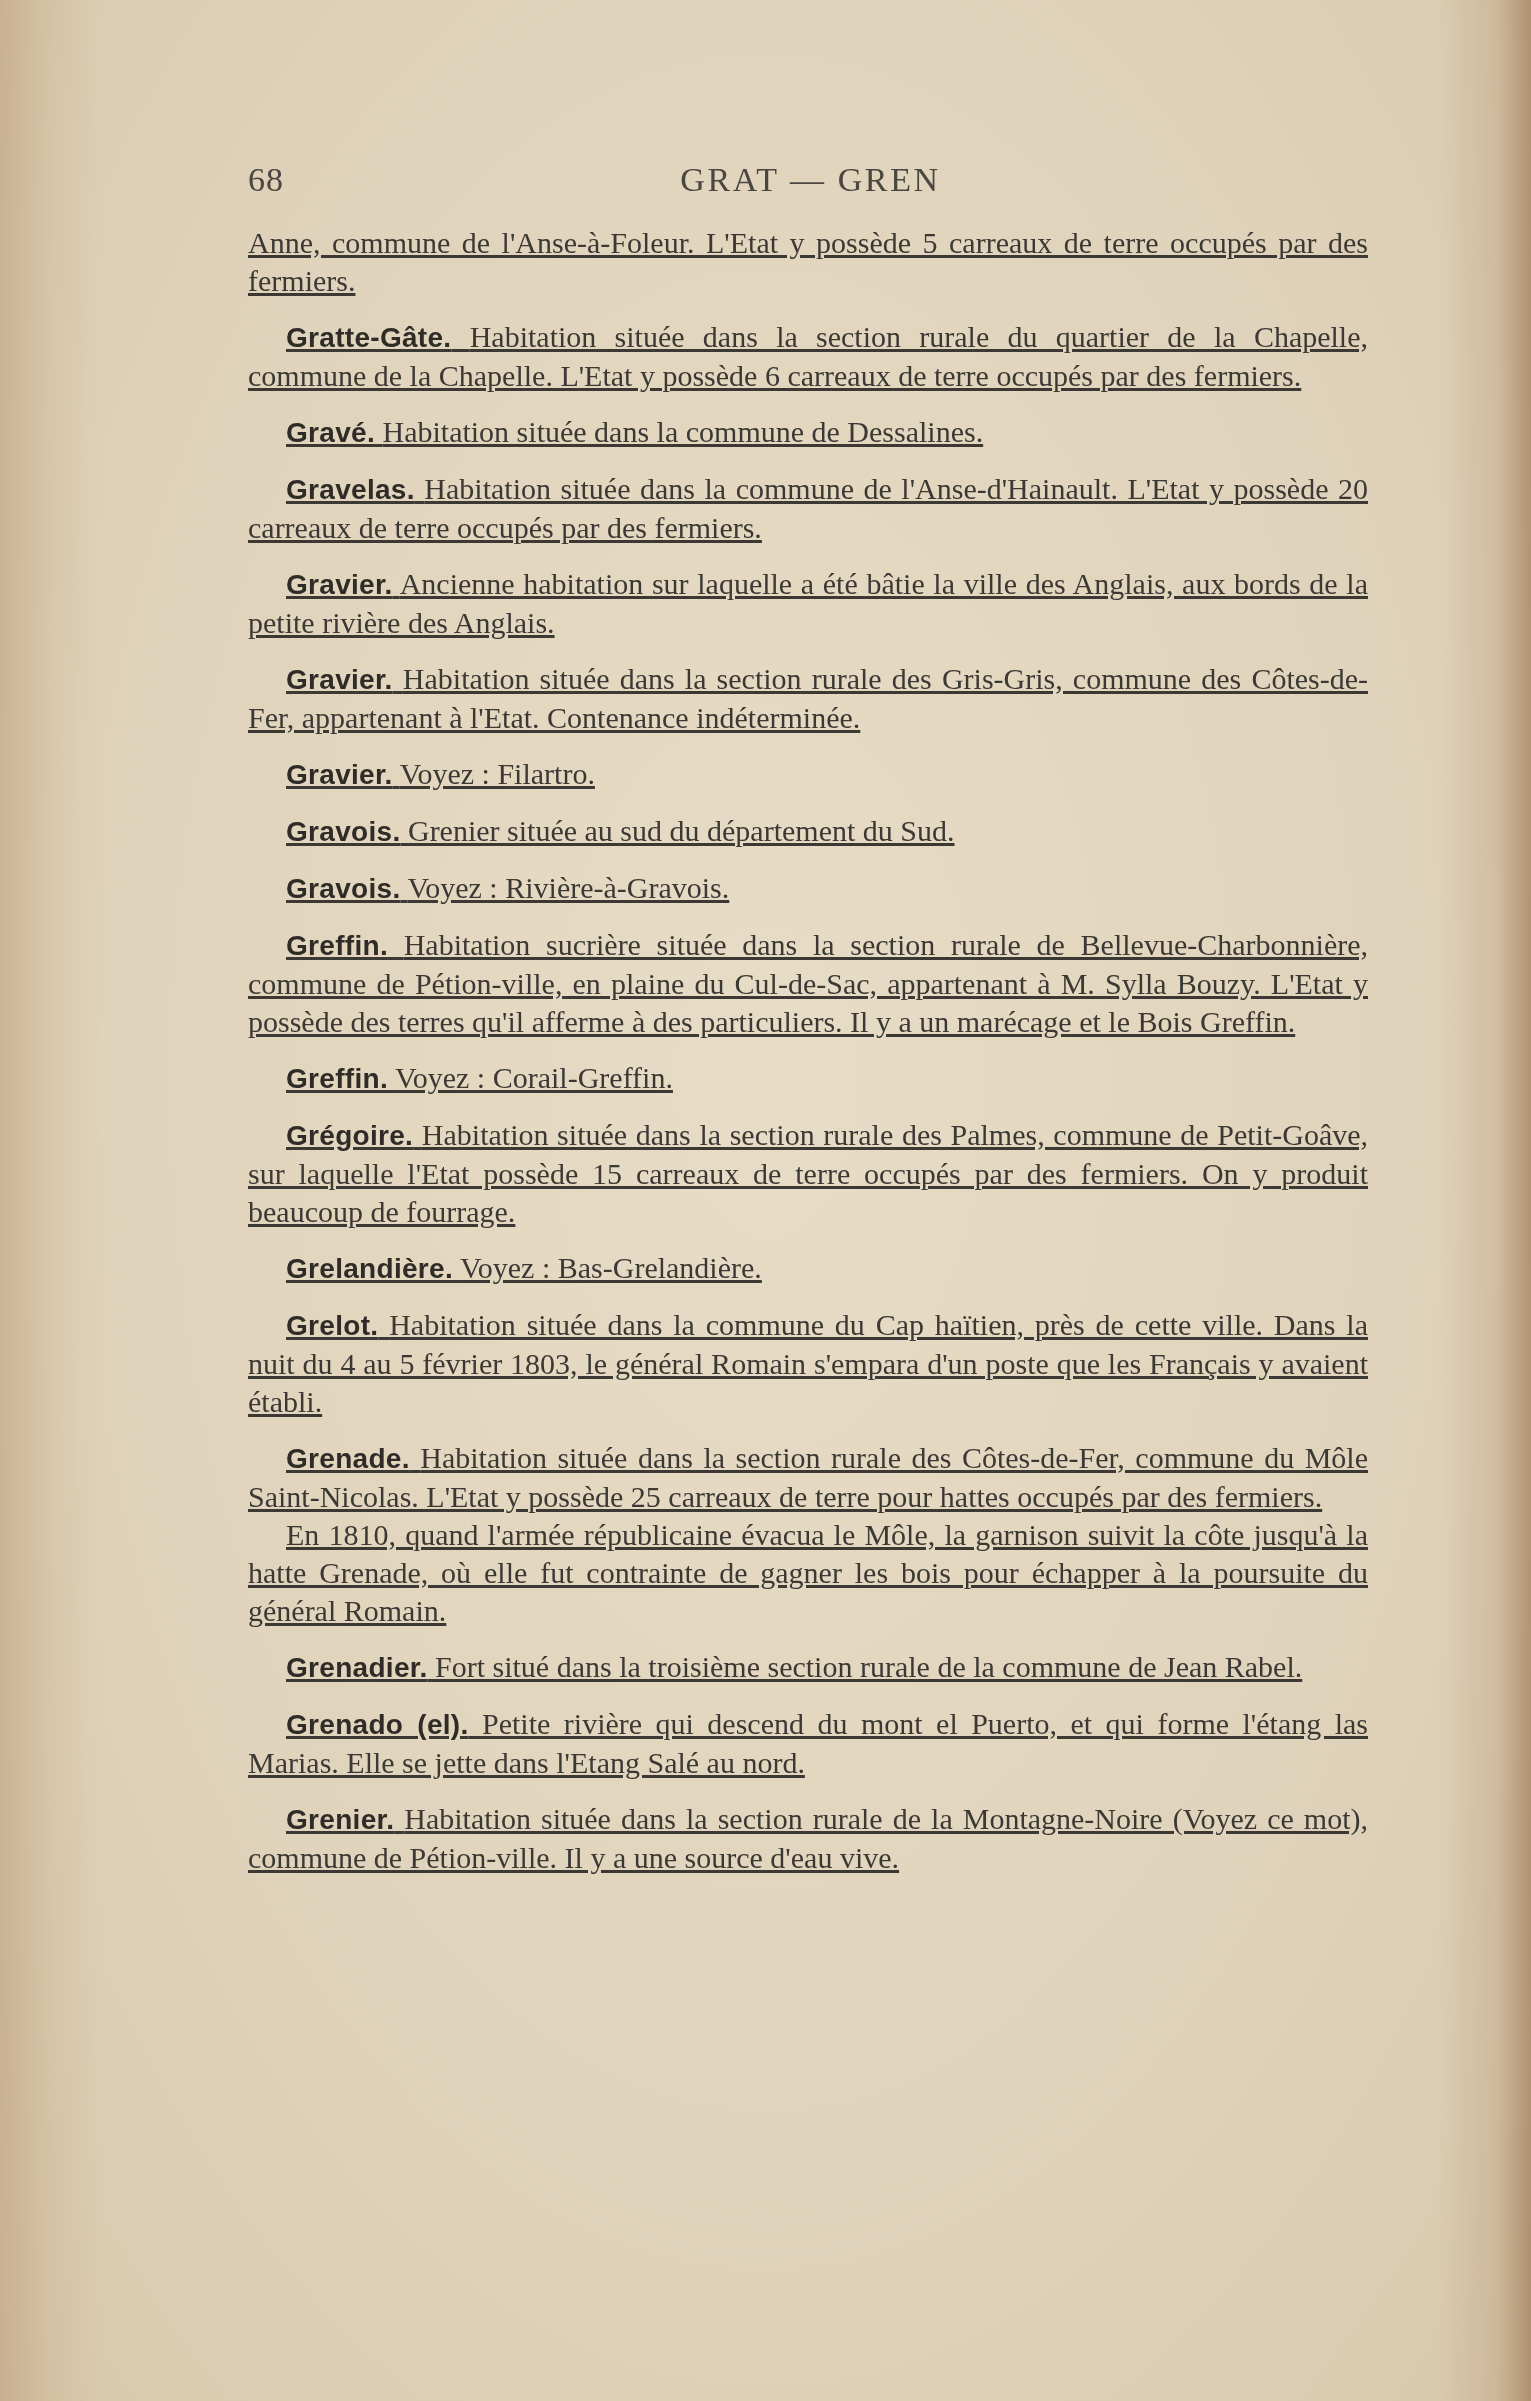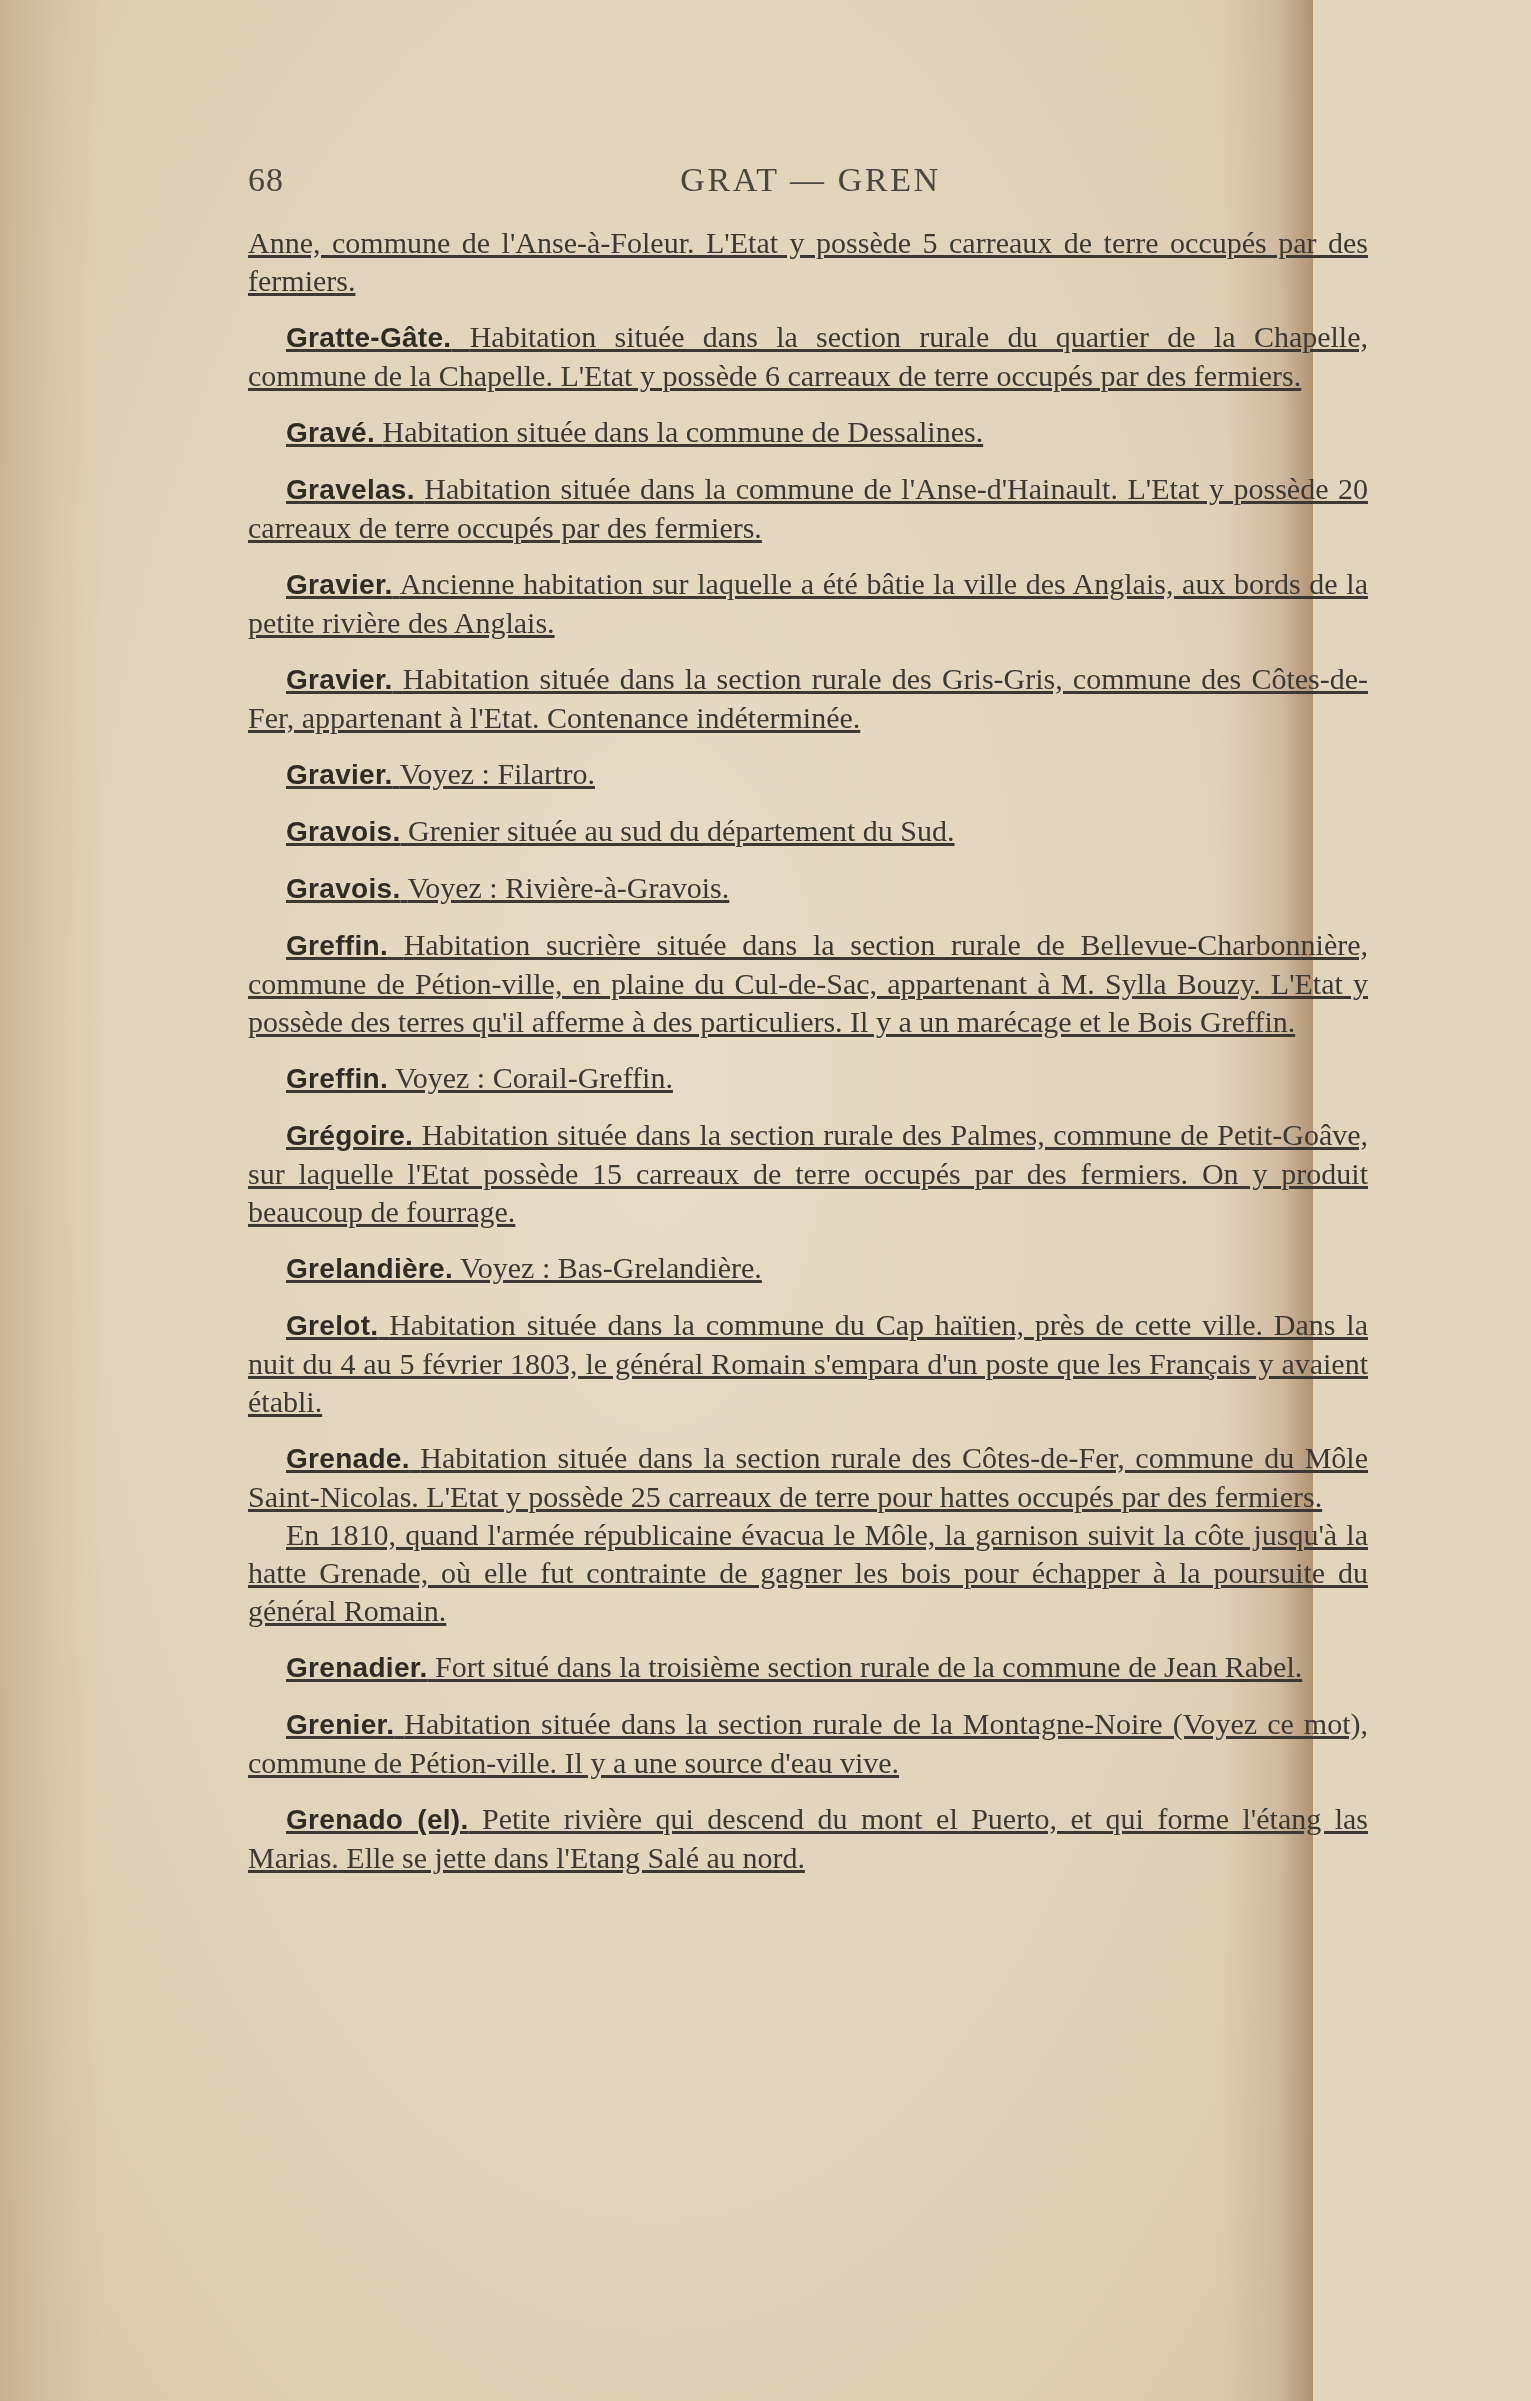--- a/index.html
+++ b/index.html
@@ -6,21 +6,21 @@
     body {
       width: 1531px;
       height: 2401px;
       overflow: hidden;
       background: #e2d5bd;
       font-family: "Liberation Serif", "DejaVu Serif", serif;
       color: #3c3935;
     }
     .page {
       position: relative;
-      width: 1313px;
+      width: 1531px;
       height: 2401px;
       background:
         linear-gradient(to right, rgba(170,130,90,0.35) 0px, rgba(190,155,115,0.18) 51px, rgba(0,0,0,0) 103px),
         linear-gradient(to left, rgba(140,100,60,0.55) 0px, rgba(170,130,95,0.25) 34px, rgba(0,0,0,0) 94px),
         radial-gradient(ellipse at 50% 45%, #e7dcc6 0%, #e0d3bb 60%, #d8c8ad 100%);
     }
     .header {
       position: absolute;
       top: 161px;
       left: 248px;
@@ -99,18 +99,18 @@
     <p class="entry"><span class="term">Grégoire.</span> <span>Habitation située dans la section rurale des Palmes, commune de Petit-Goâve, sur laquelle l'Etat possède 15 carreaux de terre occupés par des fermiers. On y produit beaucoup de fourrage.</span></p>
 
     <p class="entry"><span class="term">Grelandière.</span> <span>Voyez : Bas-Grelandière.</span></p>
 
     <p class="entry"><span class="term">Grelot.</span> <span>Habitation située dans la commune du Cap haïtien, près de cette ville. Dans la nuit du 4 au 5 février 1803, le général Romain s'empara d'un poste que les Français y avaient établi.</span></p>
 
     <p class="entry"><span class="term">Grenade.</span> <span>Habitation située dans la section rurale des Côtes-de-Fer, commune du Môle Saint-Nicolas. L'Etat y possède 25 carreaux de terre pour hattes occupés par des fermiers.</span><span class="para-block">En 1810, quand l'armée républicaine évacua le Môle, la garnison suivit la côte jusqu'à la hatte Grenade, où elle fut contrainte de gagner les bois pour échapper à la poursuite du général Romain.</span></p>
 
     <p class="entry"><span class="term">Grenadier.</span> <span>Fort situé dans la troisième section rurale de la commune de Jean Rabel.</span></p>
 
+    <p class="entry"><span class="term">Grenado (el).</span> <span>Petite rivière qui descend du mont el Puerto, et qui forme l'étang las Marias. Elle se jette dans l'Etang Salé au nord.</span></p>
+
     <p class="entry"><span class="term">Grenier.</span> <span>Habitation située dans la section rurale de la Montagne-Noire (Voyez ce mot), commune de Pétion-ville. Il y a une source d'eau vive.</span></p>
-
-    <p class="entry"><span class="term">Grenado (el).</span> <span>Petite rivière qui descend du mont el Puerto, et qui forme l'étang las Marias. Elle se jette dans l'Etang Salé au nord.</span></p>
   </div>
 </div>
 
 
 </body></html>

